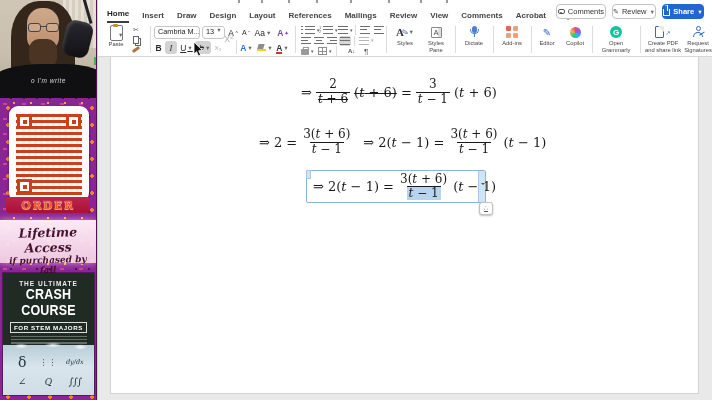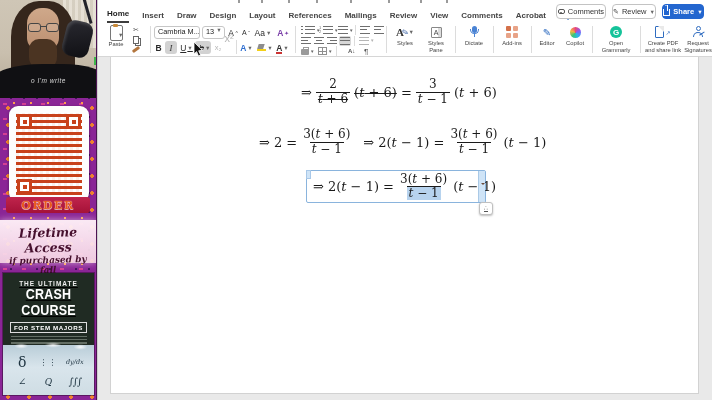--- a/index.html
+++ b/index.html
@@ -51,21 +51,21 @@
   .order-band{position:absolute;left:6px;right:6px;top:197px;height:16px;border-radius:3px;
     background:linear-gradient(#c0244c,#a51238);display:flex;align-items:center;justify-content:center;}
   .order-text{font-family:"DejaVu Serif",serif;font-weight:700;font-size:11px;color:#e85a1f;
     letter-spacing:1.5px;text-shadow:0 0 1px #fff, 0 1px 0 rgba(255,255,255,.6);}
   .promo-band{position:absolute;left:0;right:0;top:220px;height:43px;
     background:linear-gradient(180deg,rgba(255,241,248,.96),rgba(246,214,230,.92));
     box-shadow:0 0 7px rgba(255,255,255,.55);text-align:center;color:#46102e;}
   .promo-l1{margin-top:5px;font-family:"DejaVu Serif",serif;font-style:italic;font-weight:700;font-size:12.5px;transform:rotate(-1.5deg);}
   .promo-l2{font-family:"DejaVu Serif",serif;font-style:italic;font-weight:700;font-size:9px;transform:rotate(-1.5deg);}
   .poster{position:absolute;left:3px;top:273px;width:91px;height:122px;background:#202b23;
-    overflow:hidden;text-align:center;box-shadow:0 0 0 1px rgba(0,0,0,.35);text-decoration:underline;}
+    overflow:hidden;text-align:center;box-shadow:0 0 0 1px rgba(0,0,0,.35);}
   .poster-kicker{margin-top:7px;color:#ececec;font-size:6.5px;font-weight:700;letter-spacing:1px;}
   .poster-title{margin-top:1px;color:#fff;font-size:12.5px;font-weight:800;letter-spacing:.2px;transform:scaleY(1.15);}
   .poster-sub{display:inline-block;margin-top:3px;border:1px solid #ddd;padding:1px 3px;
     color:#fff;font-size:6.2px;font-weight:700;letter-spacing:.6px;}
   .poster-line{width:76px;height:1.2px;background:#9aa69b;opacity:.55;margin:2px auto 0;}
   .poster-sym{position:absolute;left:0;right:0;bottom:0;height:50px;
     background:linear-gradient(180deg,#b9cdd8,#d9e5ec 45%,#cfdde4);
     display:grid;grid-template-columns:repeat(3,1fr);align-items:center;justify-items:center;
     padding:6px 6px 5px;color:#1e3340;font-family:"DejaVu Serif",serif;}
   .poster-sym::before{content:"";position:absolute;left:0;right:0;top:-4px;height:10px;

